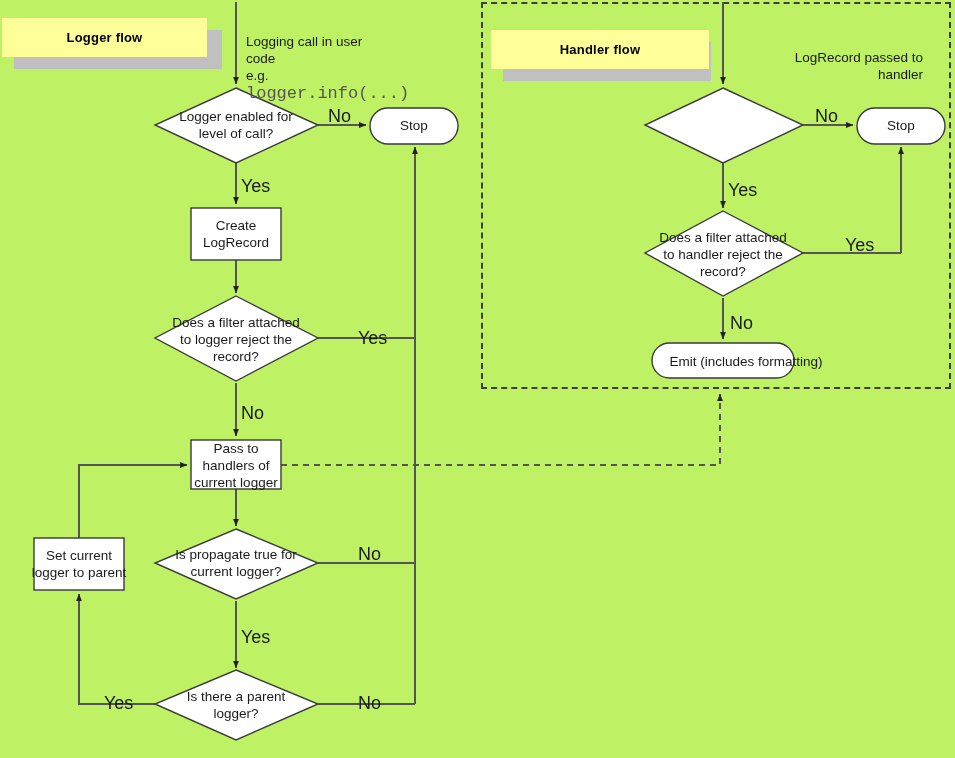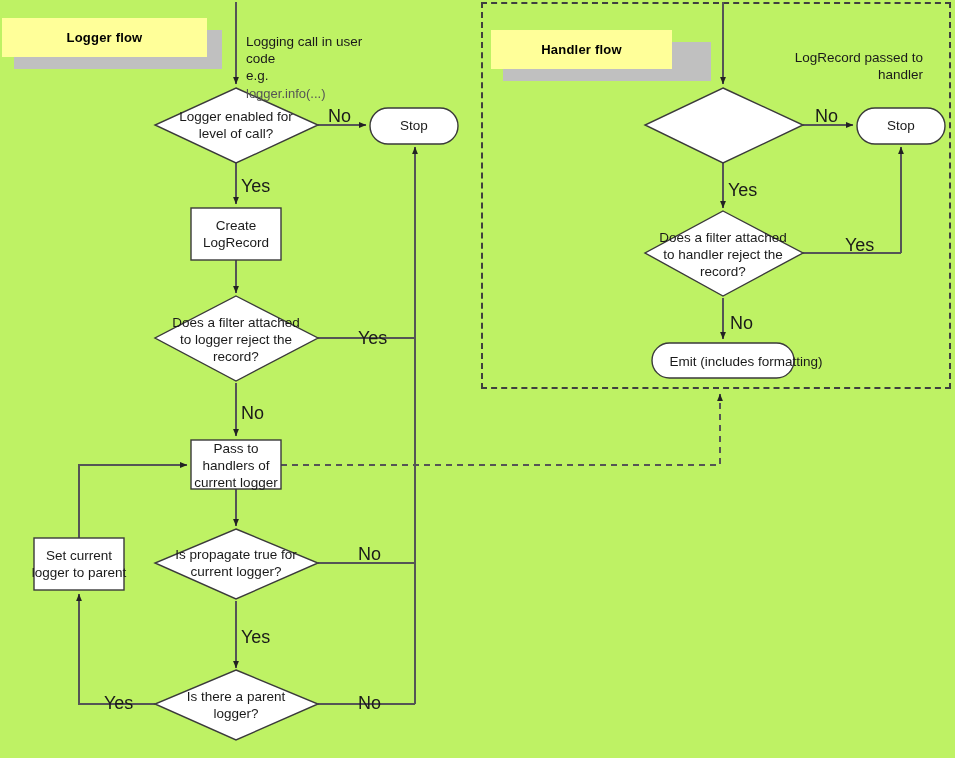--- a/index.html
+++ b/index.html
@@ -67,22 +67,22 @@
   }
   .lbl {
     position: absolute;
     font-size: 13.5px;
     color: #1a1a1a;
     line-height: 17px;
     text-align: center;
     white-space: pre-line;
   }
   .lbl-mono {
-    font-family: Liberation Sans, sans-serif;
-    font-size: 13px;
+    font-family: Liberation Mono, monospace;
+    font-size: 17px;
     color: #555555;
   }
   .edge-label {
     position: absolute;
     font-size: 18px;
     color: #1a1a1a;
     line-height: 16px;
     white-space: nowrap;
   }
   .node-text {
@@ -102,21 +102,21 @@
 <div id="canvas">
 
   <div class="group-box" style="left:481px; top:2px; width:470px; height:387px;"></div>
 
   <div class="banner-shadow" style="left:14px; top:30px; width:208px; height:39px;"></div>
   <div class="banner" style="left:2px; top:18px; width:205px; height:39px;">
     <span class="banner-label">Logger flow</span>
   </div>
 
   <div class="banner-shadow" style="left:503px; top:42px; width:208px; height:39px;"></div>
-  <div class="banner" style="left:491px; top:30px; width:181px; height:39px;">
+  <div class="banner" style="left:491px; top:30px; width:218px; height:39px;">
     <span class="banner-label">Handler flow</span>
   </div>
 
   <svg class="layer" viewBox="0 0 955 758" xmlns="http://www.w3.org/2000/svg">
     <defs>
       <marker id="arrow" markerWidth="9" markerHeight="9" refX="7.2" refY="3" orient="auto" markerUnits="userSpaceOnUse">
         <path d="M0,0 L7.5,3 L0,6 z" fill="#222222"></path>
       </marker>
       <marker id="arrowdash" markerWidth="9" markerHeight="9" refX="7.2" refY="3" orient="auto" markerUnits="userSpaceOnUse">
         <path d="M0,0 L7.5,3 L0,6 z" fill="#222222"></path>

